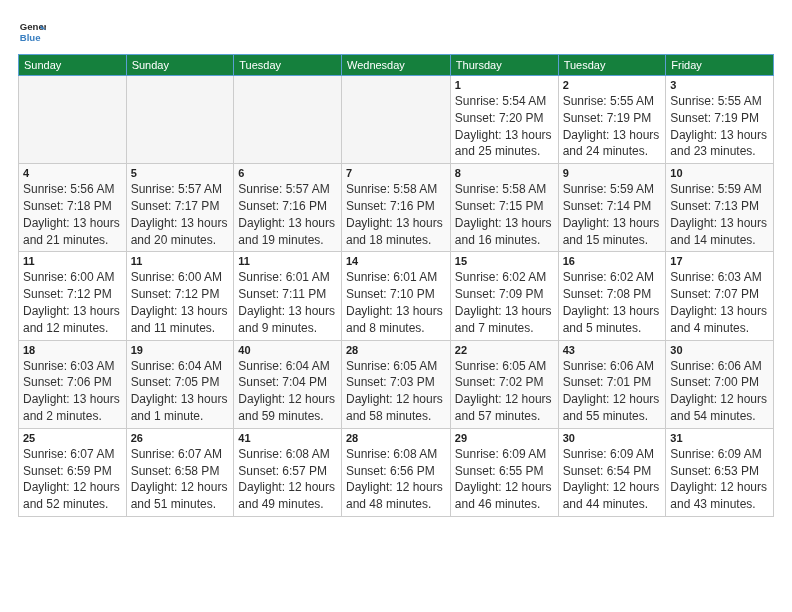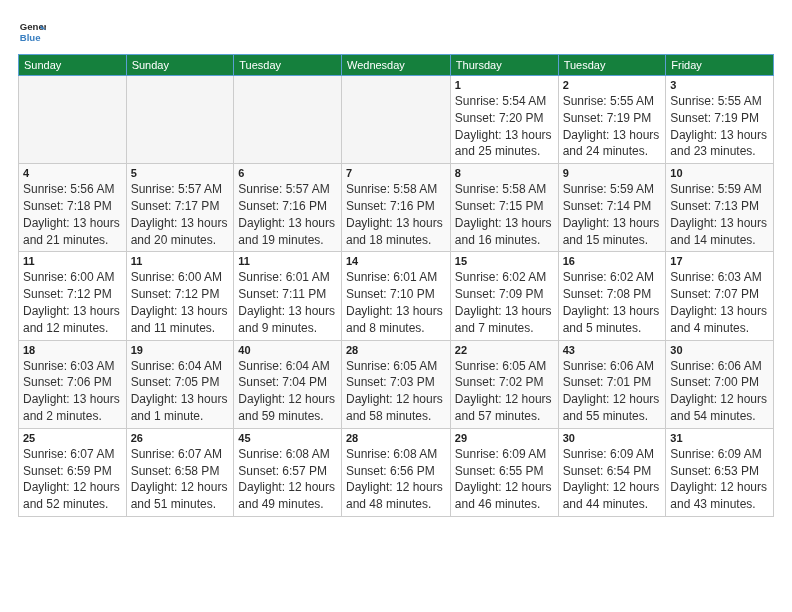--- a/index.html
+++ b/index.html
@@ -230,21 +230,21 @@
         <tr>
           <td>
             <div class="day-num">25</div>
             <div class="day-info">Sunrise: 6:07 AM<br>Sunset: 6:59 PM<br>Daylight: 12 hours<br>and 52 minutes.</div>
           </td>
           <td>
             <div class="day-num">26</div>
             <div class="day-info">Sunrise: 6:07 AM<br>Sunset: 6:58 PM<br>Daylight: 12 hours<br>and 51 minutes.</div>
           </td>
           <td>
-            <div class="day-num">45</div>
+            <div class="day-num">41</div>
             <div class="day-info">Sunrise: 6:08 AM<br>Sunset: 6:57 PM<br>Daylight: 12 hours<br>and 49 minutes.</div>
           </td>
           <td>
             <div class="day-num">28</div>
             <div class="day-info">Sunrise: 6:08 AM<br>Sunset: 6:56 PM<br>Daylight: 12 hours<br>and 48 minutes.</div>
           </td>
           <td>
             <div class="day-num">29</div>
             <div class="day-info">Sunrise: 6:09 AM<br>Sunset: 6:55 PM<br>Daylight: 12 hours<br>and 46 minutes.</div>
           </td>

